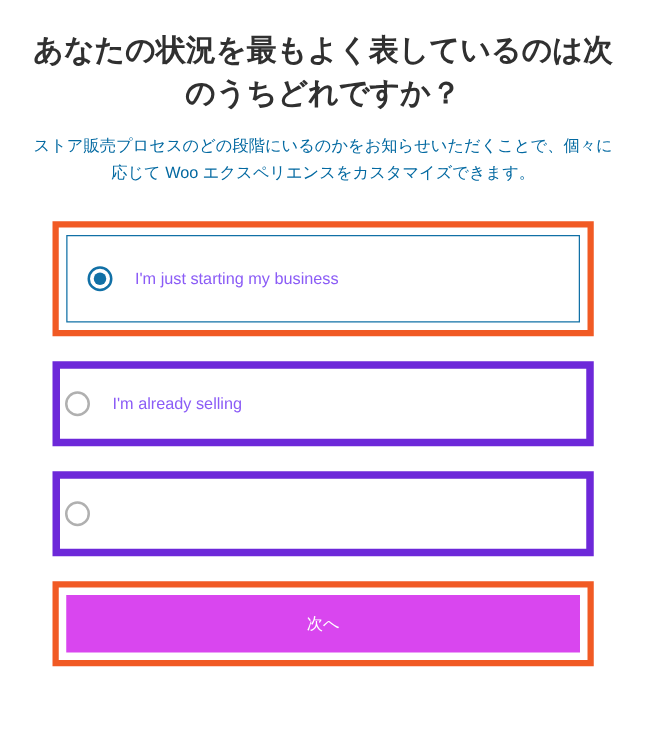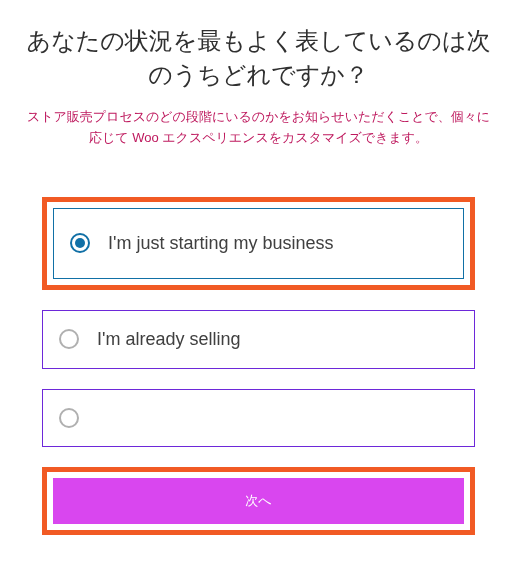--- a/index.html
+++ b/index.html
@@ -9,49 +9,49 @@
     }
     body {
       font-family: -apple-system, BlinkMacSystemFont, "Segoe UI", "Hiragino Sans", "Hiragino Kaku Gothic ProN", Meiryo, sans-serif;
       background: #ffffff;
       width: 517px;
       height: 583px;
       padding: 24px 18px;
     }
     .heading {
       font-size: 24px;
-      font-weight: 400;
+      font-weight: 700;
       color: #303030;
       text-align: center;
       line-height: 1.4;
       margin-bottom: 16px;
     }
     .description {
       font-size: 13px;
-      color: #be185d;
+      color: #0369a1;
       text-align: center;
       line-height: 1.6;
-      margin-bottom: 48px;
+      margin-bottom: 28px;
       padding: 0 6px;
     }
     .options {
       display: flex;
       flex-direction: column;
       gap: 20px;
       padding: 0 24px;
     }
     .highlight-wrapper {
       border: 5px solid #f15a24;
       padding: 6px;
     }
     .option {
       display: flex;
       align-items: center;
-      border: 1px solid #6d28d9;
-      padding: 18px 16px;
+      border: 6px solid #6d28d9;
+      padding: 18px 4px;
       cursor: pointer;
       background: #ffffff;
     }
     .option.selected {
       border: 1.5px solid #1170a6;
       padding: 24px 16px;
     }
     .radio {
       width: 20px;
       height: 20px;
@@ -69,22 +69,22 @@
       position: absolute;
       top: 50%;
       left: 50%;
       transform: translate(-50%, -50%);
       width: 10px;
       height: 10px;
       background: #1170a6;
       border-radius: 50%;
     }
     .option-label {
-      font-size: 18px;
-      color: #404040;
+      font-size: 13px;
+      color: #8b5cf6;
     }
     .button-wrapper {
       margin-top: 20px;
       padding: 0 24px;
     }
     .next-button {
       width: 100%;
       background: #d946ef;
       color: #ffffff;
       border: none;

